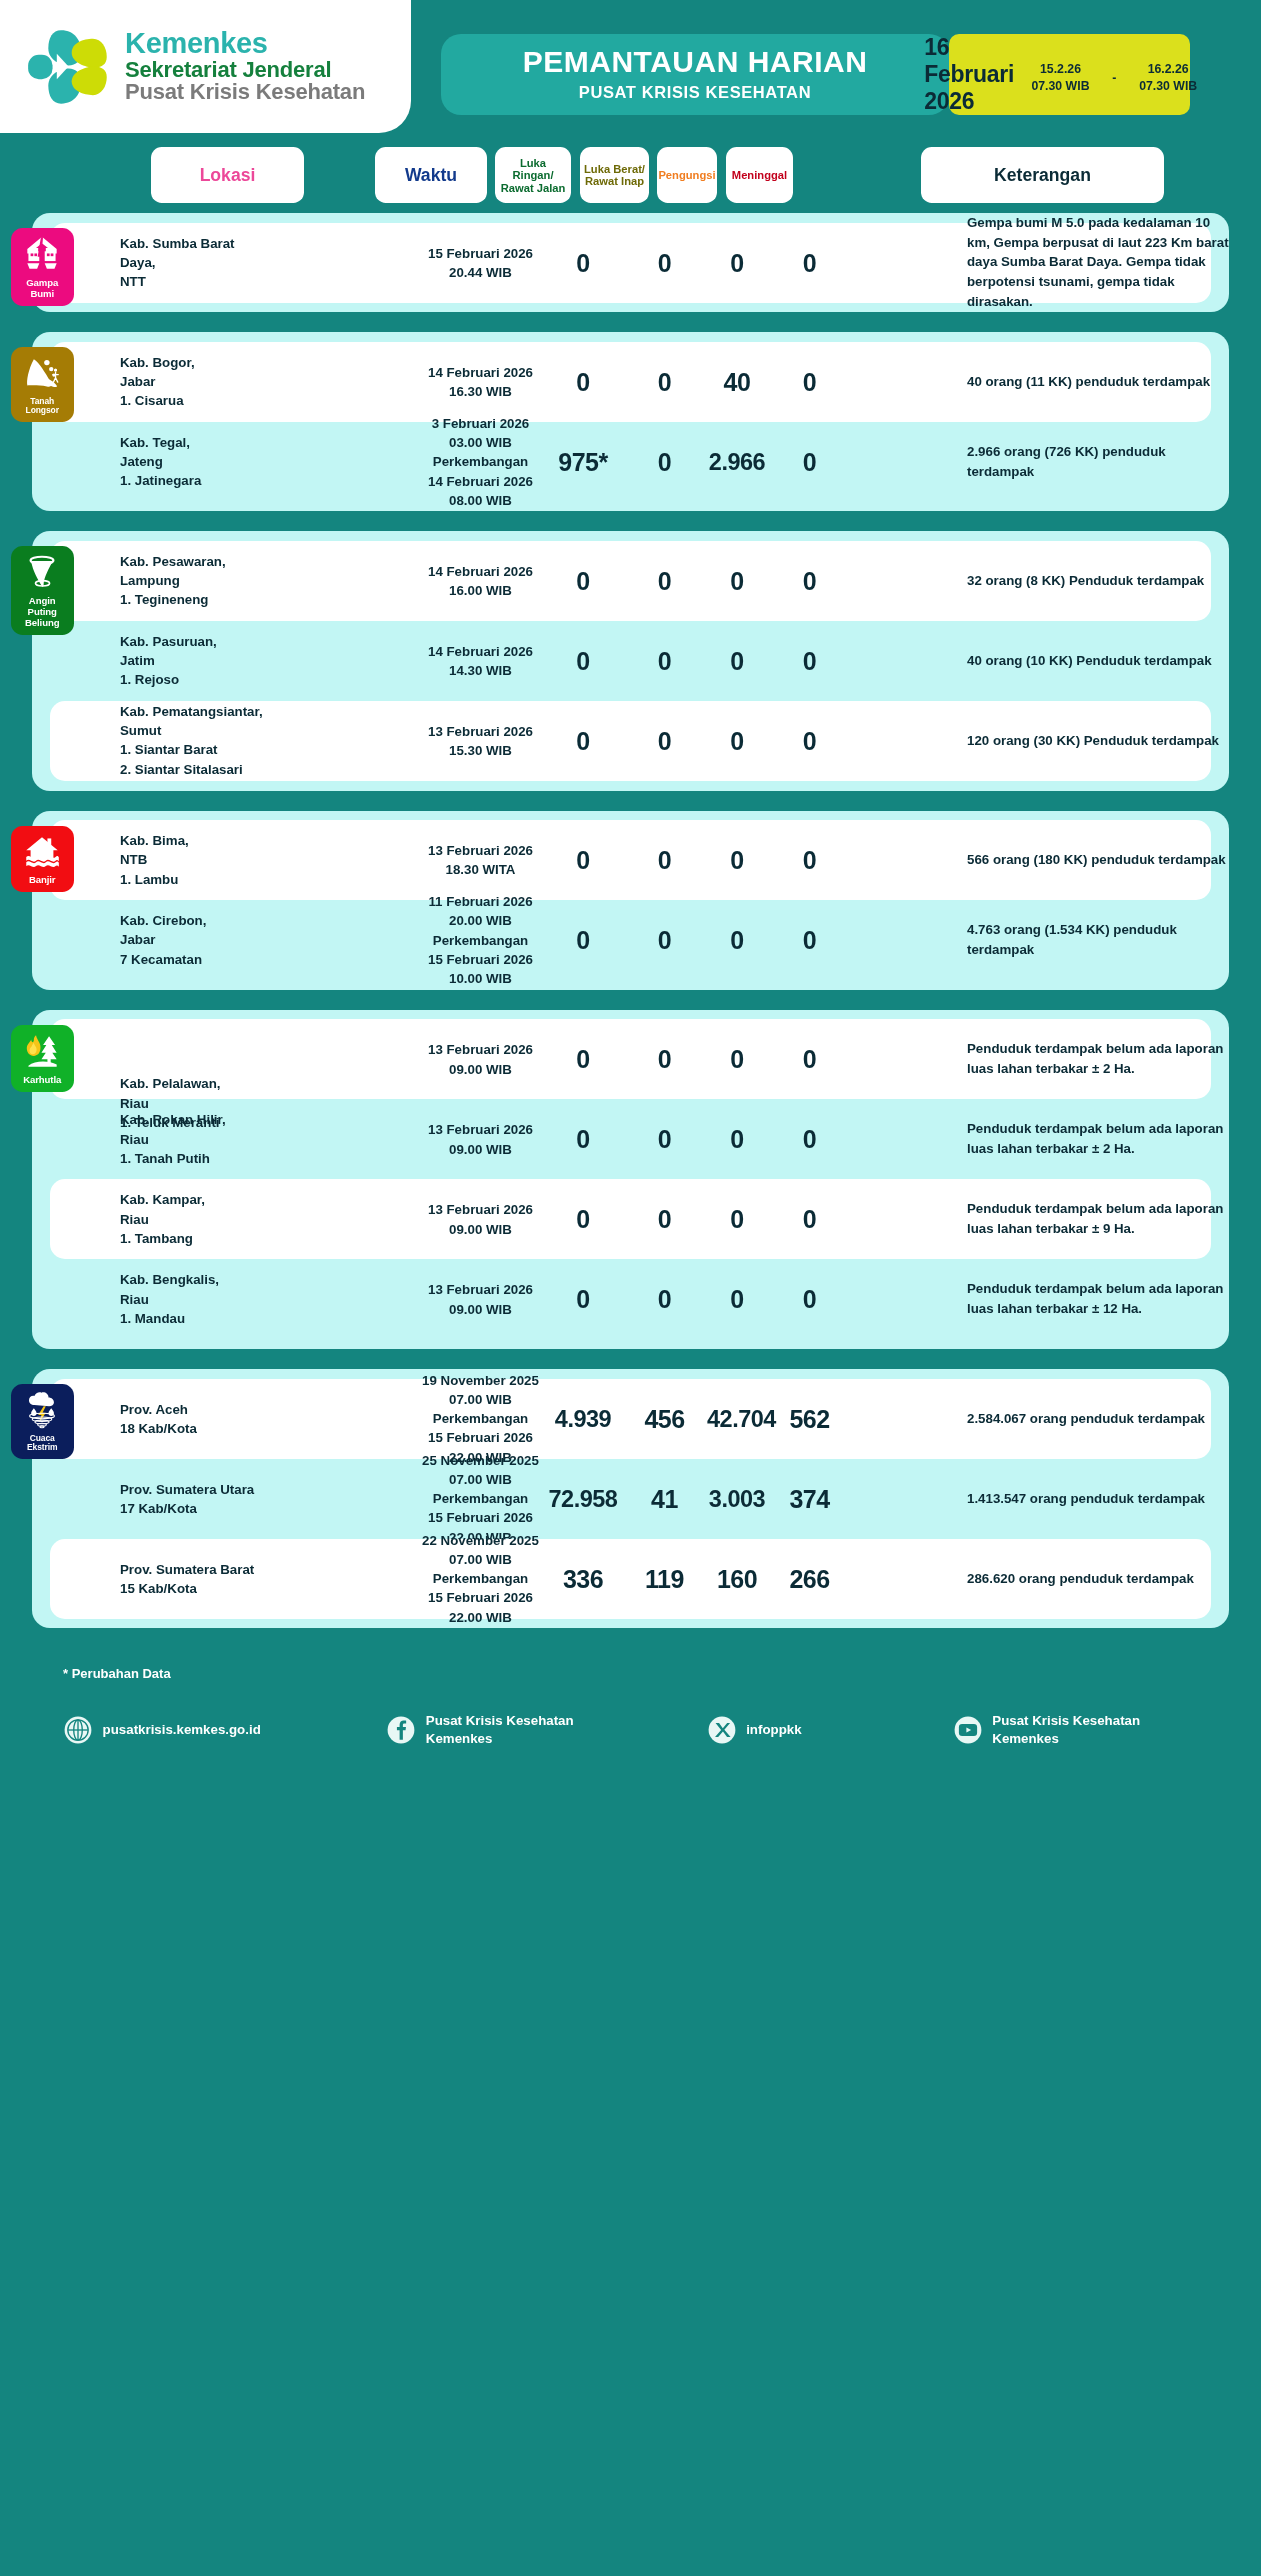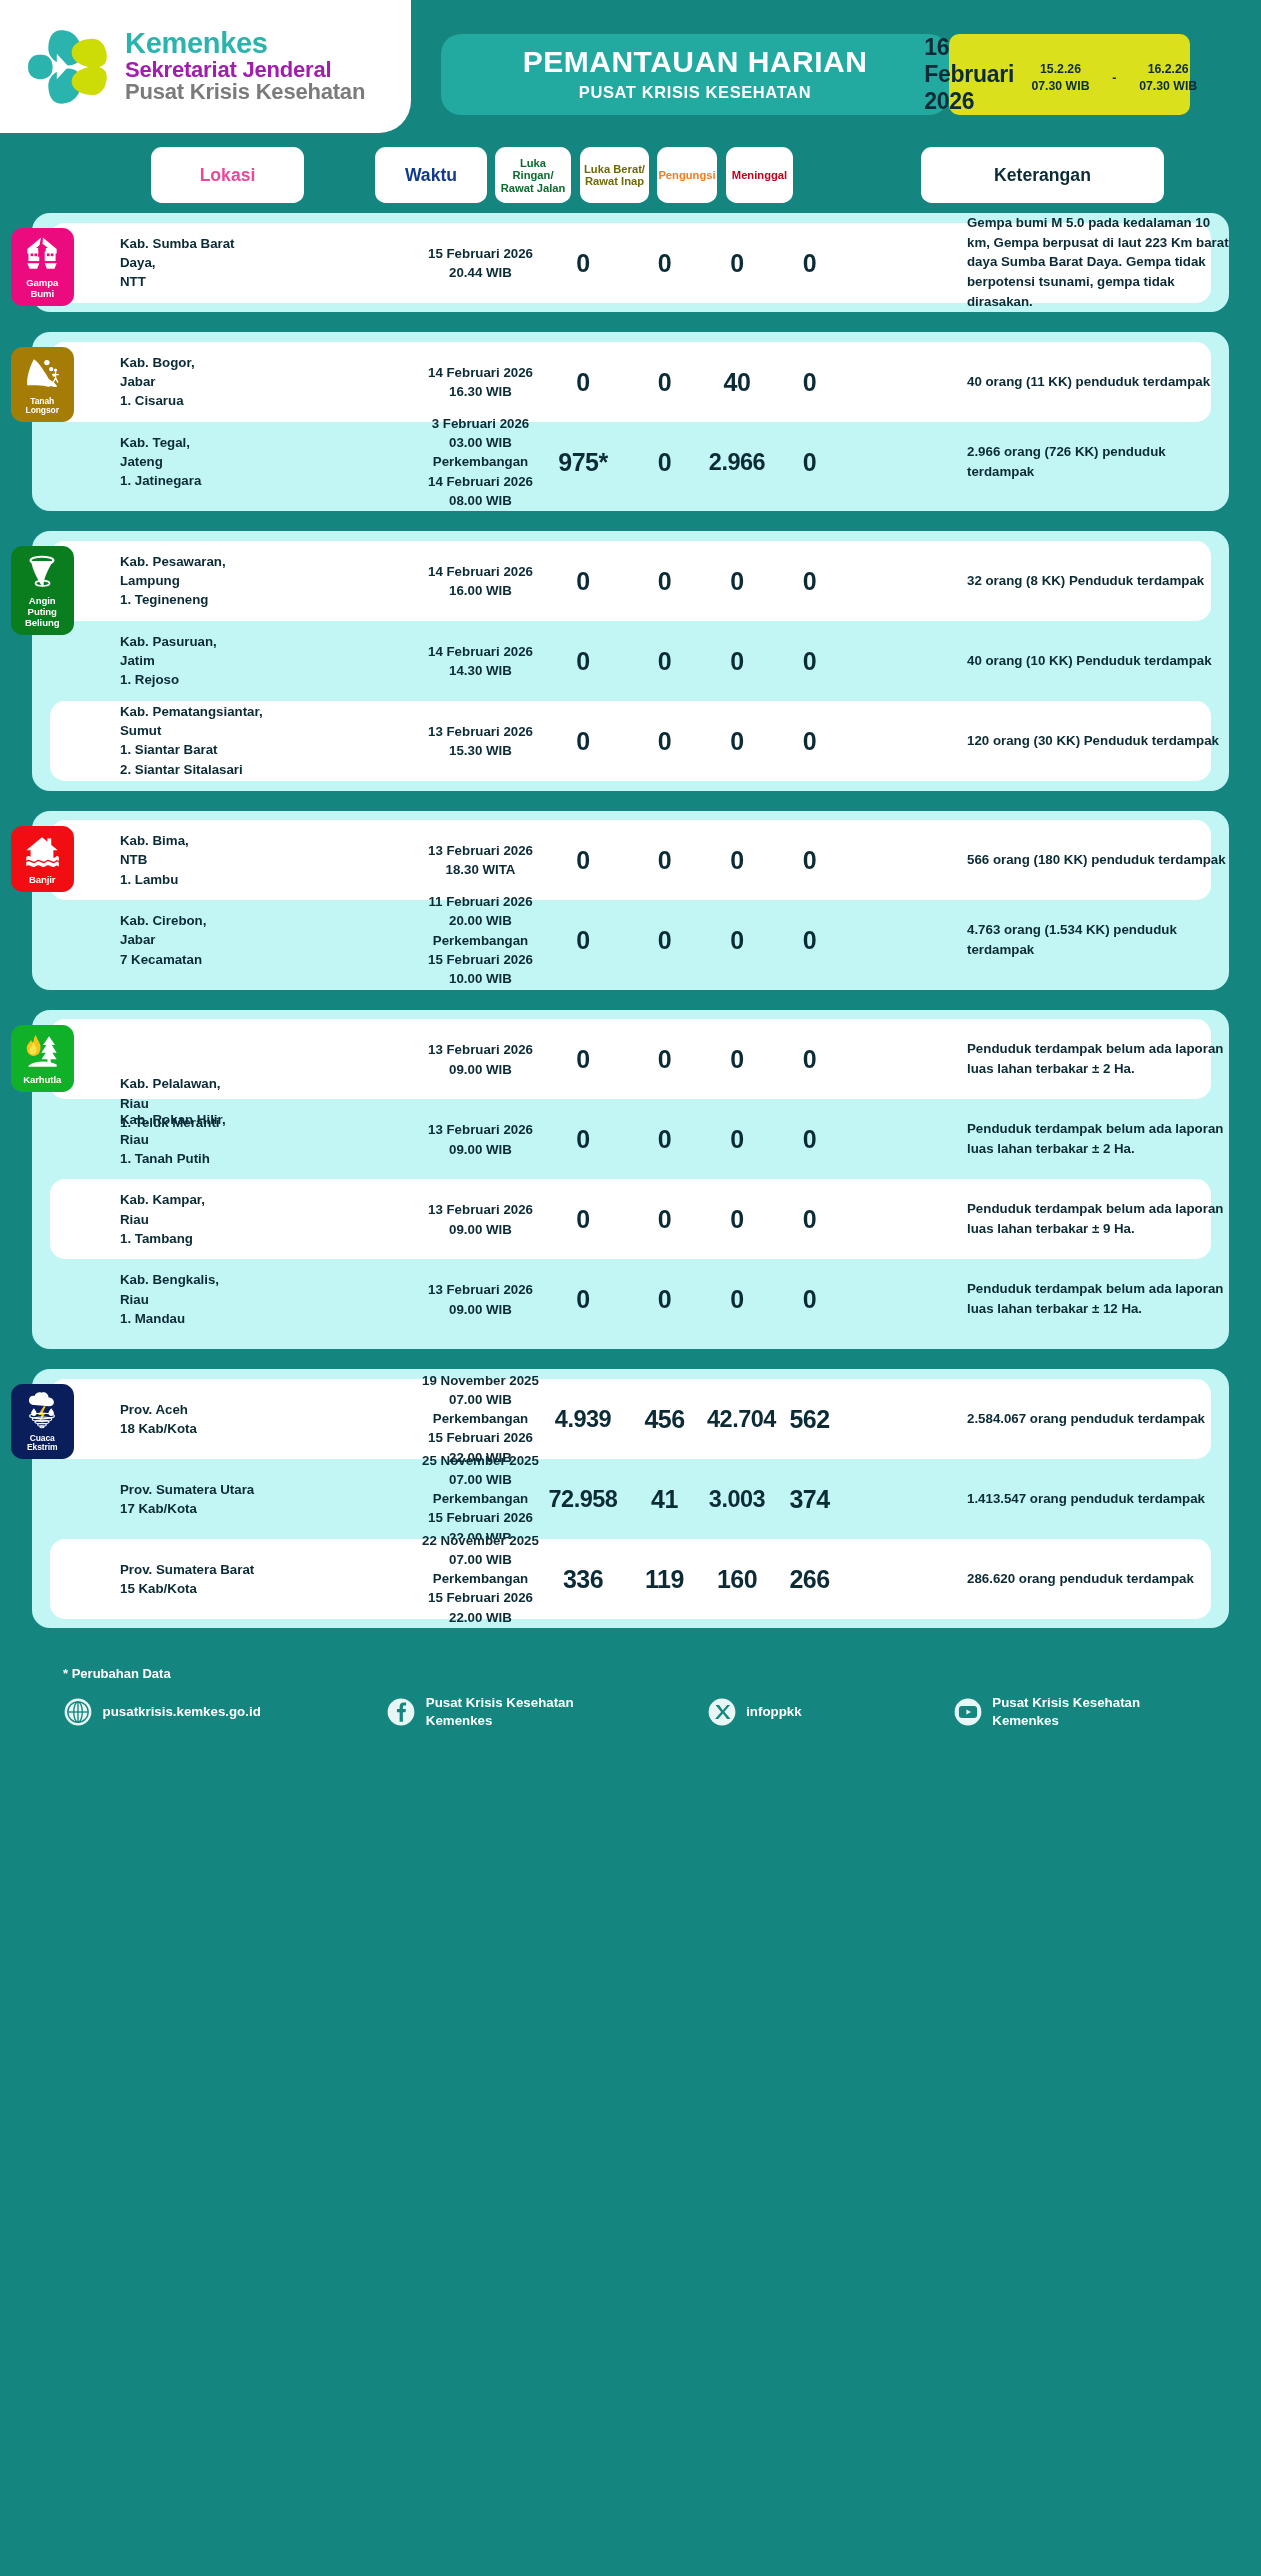--- a/index.html
+++ b/index.html
@@ -15,21 +15,21 @@
   
   .header { position: relative; height: 141px; }
   .logo-plate {
     position: absolute; left: 0; top: 0; width: 411px; height: 133px;
     background: #ffffff; border-bottom-right-radius: 32px;
     display: flex; align-items: center; padding-left: 26px; gap: 14px;
   }
   .logo-mark { width: 85px; height: 80px; flex: 0 0 auto; }
   .logo-text { line-height: 1.02; }
   .logo-l1 { font-size: 29px; font-weight: 800; color: #2bb3ad; letter-spacing: -0.3px; }
-  .logo-l2 { font-size: 22px; font-weight: 700; color: #a21caf; letter-spacing: -0.2px; }
+  .logo-l2 { font-size: 22px; font-weight: 700; color: #15803d; letter-spacing: -0.2px; }
   .logo-l3 { font-size: 22px; font-weight: 700; color: #7b7b7b; letter-spacing: -0.2px; }
 
   .title-band {
     position: absolute; left: 441px; top: 34px; width: 508px; height: 81px;
     background: #22a9a0; border-radius: 20px;
     display: flex; flex-direction: column; align-items: center; justify-content: center;
   }
   .title-main {
     color: #fff; font-size: 30px; font-weight: 800; letter-spacing: 0.5px;
     text-transform: uppercase; line-height: 1;
@@ -100,21 +100,21 @@
     padding: 7.5px 3.2px 6.4px 3.2px;
   }
   .badge svg { display: block; }
   .badge-label {
     color: #fff; font-size: 9.6px; font-weight: 700; text-align: center;
     line-height: 1.12; margin-top: 4.3px; letter-spacing: -0.1px;
   }
 
   
   .footer { position: relative; padding: 18px 0 32px 63px; }
-  .footnote { color: #ffffff; font-size: 13px; font-weight: 600; margin-bottom: 13px; }
+  .footnote { color: #ffffff; font-size: 13px; font-weight: 600; margin-bottom: 31px; }
   .social-row { display: flex; align-items: center; gap: 12px; }
   .social { display: flex; align-items: center; gap: 9.6px; }
   .s-web   { width: 323px; }
   .s-fb    { width: 320px; }
   .s-x     { width: 243px; }
   .s-yt    { width: 320px; }
   .social-ic { width: 30px; height: 30px; flex: 0 0 auto; }
   .social-tx { color: #ffffff; font-size: 13.3px; font-weight: 600; line-height: 1.32; }
 </style>
 </head>

